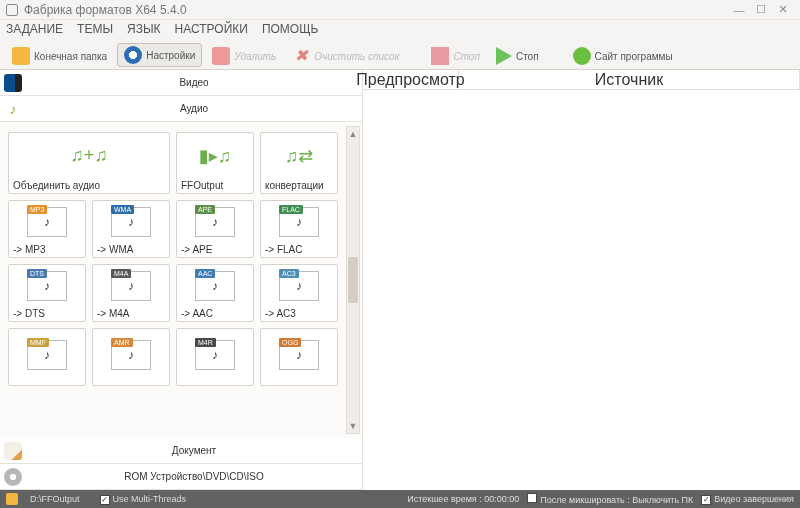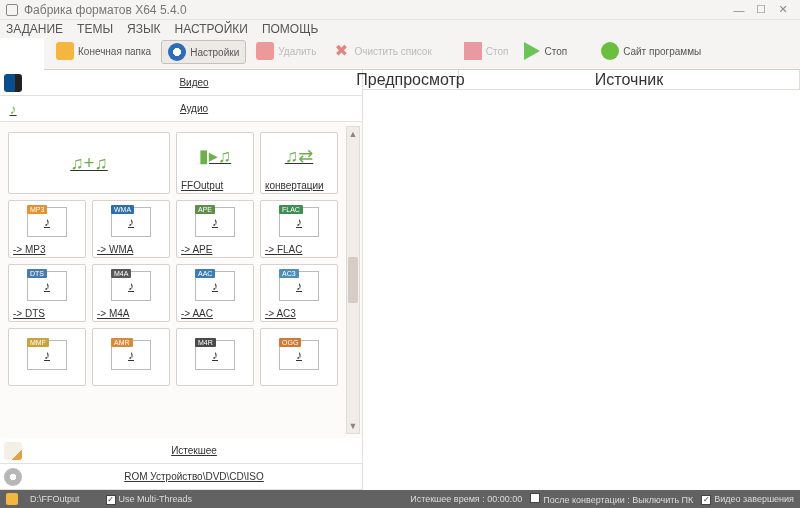--- a/index.html
+++ b/index.html
@@ -2,34 +2,34 @@
 <html><head>
 <meta charset="utf-8">
 <style>
   * { box-sizing: border-box; margin: 0; padding: 0; font-family: Arial, sans-serif; }
   body { width: 800px; height: 508px; background: #fff; overflow: hidden; display: flex; flex-direction: column; font-size: 11px; color: #333; }
   .titlebar { height: 20px; background: #f6f4f2; display: flex; align-items: center; padding: 0 6px; border-bottom: 1px solid #e6e2de; }
   .titlebar .app-icon { width: 12px; height: 12px; border: 1px solid #888; border-radius: 2px; margin-right: 6px; }
   .titlebar .title { flex: 1; font-size: 12px; color: #777; }
   .titlebar .winbtn { width: 22px; text-align: center; color: #888; font-size: 11px; cursor: pointer; }
   .menubar { height: 18px; background: #f6f4f2; display: flex; align-items: center; padding: 0 6px; gap: 14px; font-size: 12px; color: #555; }
-  .toolbar { height: 32px; background: #f6f4f2; display: flex; align-items: flex-start; padding: 2px 6px; gap: 4px; border-bottom: 1px solid #d8d2cc; margin-left: 44px; }
+  .toolbar { height: 32px; background: #f6f4f2; display: flex; align-items: flex-end; padding: 2px 6px; gap: 4px; border-bottom: 1px solid #d8d2cc; }
   .tool { display: flex; align-items: center; gap: 4px; padding: 2px 6px; font-size: 10px; color: #555; border-radius: 3px; }
-  .tool.disabled { color: #bbb; }
+  .tool.disabled { color: #bbb; font-style: italic; }
   .tool.selected { border: 1px solid #c8c0b8; background: #eceae6; }
   .tbicon { width: 18px; height: 18px; display: inline-block; border-radius: 3px; }
   .ic-folder { background: #f4b63f; }
   .ic-settings { width: 18px; height: 18px; border-radius: 50%; background: radial-gradient(circle, #fff 30%, #2b6db8 31%); }
   .ic-delete { background: #e99; }
   .ic-clear { width: 18px; height: 18px; color: #e2847e; font-size: 16px; line-height: 18px; text-align: center; }
   .ic-stop { width: 18px; height: 18px; background: #e89aa0; }
   .ic-start { width: 0; height: 0; border-left: 16px solid #6dc35a; border-top: 9px solid transparent; border-bottom: 9px solid transparent; }
   .ic-site { width: 18px; height: 18px; border-radius: 50%; background: #6abf3e; }
   .main { flex: 1; display: flex; min-height: 0; }
-  .leftpane { width: 363px; display: flex; flex-direction: column; border-right: 1px solid #e4e0dc; text-decoration: underline; }
+  .leftpane { width: 363px; display: flex; flex-direction: column; border-right: 1px solid #e4e0dc; }
   .cat-row { display: flex; align-items: center; gap: 8px; height: 26px; border-bottom: 1px solid #e4e0dc; padding: 0 4px; font-size: 10px; }
   .cat-row .cat-icon { width: 18px; height: 18px; border-radius: 3px; }
   .cat-row .label { flex: 1; text-align: center; }
   .ic-video { background: linear-gradient(90deg,#0a4d8c 60%,#222 60%); }
   .ic-audio { width: 18px; height: 18px; color: #7fb14d; font-size: 14px; line-height: 18px; text-align: center; }
   .ic-photo { background: linear-gradient(#9ec7e8,#f1d9a0); }
   .ic-doc { background: linear-gradient(135deg,#f5f0e6 70%,#e3a04a 70%); }
   .ic-rom { width: 18px; height: 18px; border-radius: 50%; background: radial-gradient(circle,#fff 25%,#b7b7b7 26% 70%,#888 71%); }
   .ic-util { width: 18px; height: 18px; }
   .grid-wrap { flex: 1; position: relative; overflow: hidden; background: #fcfbf9; }
@@ -118,20 +118,21 @@
       <span class="ic-audio">♪</span>
       <span class="label">Аудио</span>
     </div>
 
     <div class="grid-wrap">
       <div class="grid">
         <div class="tile big" style="grid-column:span 2">
           <div class="ticon">
               <span class="note">♫+♫</span>
             </div>
+          <div class="tlabel">Объединить аудио</div>
         </div>
         <div class="tile big">
           <div class="ticon">
               <span class="note">▮▸♫</span>
             </div>
           <div class="tlabel">FFOutput</div>
         </div>
         <div class="tile big">
           <div class="ticon">
               <span class="note">♫⇄</span>
@@ -250,38 +251,38 @@
       </div>
       <div class="scrollbar">
         <div class="arrow">▲</div>
         <div class="thumb"></div>
         <div class="arrow" style="position:absolute;bottom:0;">▼</div>
       </div>
     </div>
 
     <div class="cat-row">
       <span class="cat-icon ic-doc"></span>
-      <span class="label">Истекшее</span>
+      <span class="label">Документ</span>
     </div>
     <div class="cat-row">
       <span class="ic-rom"></span>
       <span class="label">ROM Устройство\DVD\CD\ISO</span>
     </div>
   </div>
 
   <div class="rightpane">
     <div class="list-header">
       <div style="width:96px">Предпросмотр</div>
       <div style="flex:1">Источник</div>
     </div>
     <div class="list-body"></div>
   </div>
 </div>
 
 <div class="statusbar">
   <span class="sicon"></span>
   <span>D:\FFOutput</span>
-  <span style="margin-left:18px"><span class="chk on"></span><span>Use Multi-Threads</span></span>
+  <span style="margin-left:12px"><span class="chk on"></span><span>Use Multi-Threads</span></span>
   <span class="spacer"></span>
   <span>Истекшее время : 00:00:00</span>
-  <span><span class="chk"></span><span>После конвертации : Выключить ПК</span></span>
+  <span><span class="chk"></span><span>После микшировать : Выключить ПК</span></span>
   <span><span class="chk on"></span><span>Видео завершения</span></span>
 </div>
 
 </body></html>

